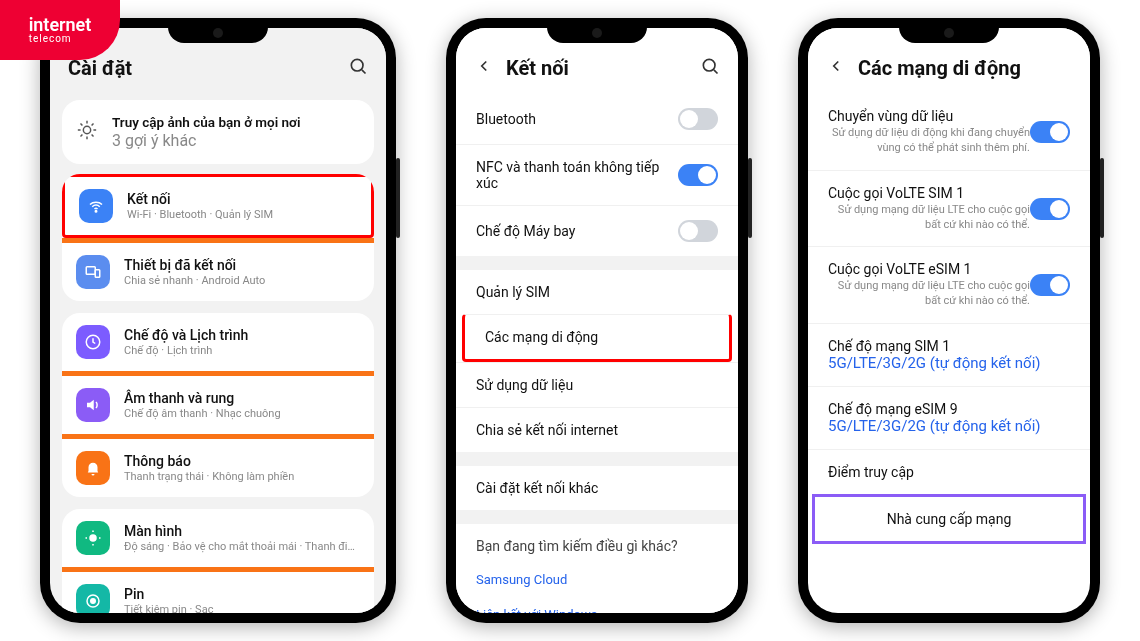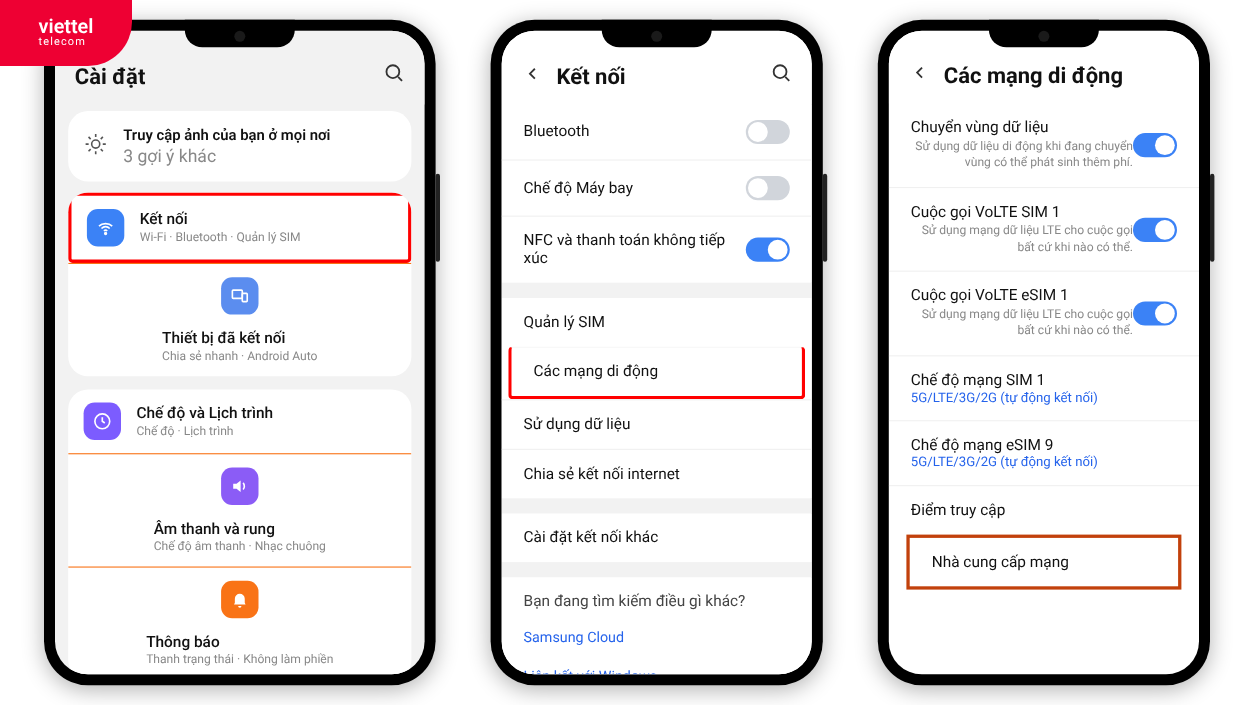--- a/index.html
+++ b/index.html
@@ -114,21 +114,21 @@
     margin: 0 12px 12px;
     overflow:hidden;
   }
   .row {
     display:flex;
     align-items:center;
     padding: 12px 14px;
     gap: 14px;
     position:relative;
   }
-  .row + .row { border-top:1px solid #f97316;flex-direction:column; }
+  .row + .row { border-top:5px solid #f97316; }
   .row .icon-circle {
     width: 34px; height:34px; border-radius:10px;
     display:flex; align-items:center; justify-content:center;
     flex-shrink:0;
     color:#fff; font-size:16px;
   }
   .bg-blue { background:#3b82f6; }
   .bg-blue2 { background:#5b8def; }
   .bg-purple { background:#7c5cff; }
   .bg-purple2 { background:#8b5cf6; }
@@ -159,32 +159,32 @@
     position:relative; flex-shrink:0;
   }
   .toggle::after{
     content:""; position:absolute; top:2px; left:2px;
     width:18px; height:18px; border-radius:50%; background:#fff;
   }
   .toggle.on { background:#3b82f6; }
   .toggle.on::after { left:auto; right:2px; }
   .footer-title { padding: 14px 20px 8px; font-size:14px; color:#444; }
   .link-item { padding: 10px 20px; font-size:13px; color:#2563eb; }
-  .blue-sub { color:#2563eb; font-size:12px;}
+  .blue-sub { color:#2563eb; font-size:15px;}
   .screen.white .item2 + .item2 { border-top:1px solid #f0f0f0; }
   .block-white { background:#fff; }
   
-  .hl-wrap { border:3px solid #c2410c; margin:0 16px; }
+  .hl-wrap { border:3px solid #8b5cf6; margin:0 4px;text-align:center; }
 </style>
 </head>
 <body>
 
 <div class="viettel-logo">
   <div class="viettel-logo-text">
-    <span>viettel</span>
+    <span>internet</span>
     <span class="sub">telecom</span>
   </div>
 </div>
 
 <div class="phones">
 
   <div class="phone">
     <div class="notch"></div>
     <div class="screen">
       <div class="header">
@@ -335,29 +335,29 @@
       <div id="p2-body">
           <div class="block-white">
             <div class="item2">
               <div class="it-body">
                 <div>Bluetooth</div>
               </div>
               <div class="toggle "></div>
             </div>
             <div class="item2">
               <div class="it-body">
+                <div>NFC và thanh toán không tiếp xúc</div>
+              </div>
+              <div class="toggle on"></div>
+            </div>
+            <div class="item2">
+              <div class="it-body">
                 <div>Chế độ Máy bay</div>
               </div>
               <div class="toggle "></div>
-            </div>
-            <div class="item2">
-              <div class="it-body">
-                <div>NFC và thanh toán không tiếp xúc</div>
-              </div>
-              <div class="toggle on"></div>
             </div>
           </div>
           <div class="section-gap"></div>
           <div class="block-white">
             <div class="item2">
               <div class="it-body">
                 <div>Quản lý SIM</div>
               </div>
             </div>
             <div class="item2 highlight-red" style="margin: 0px 6px;">

